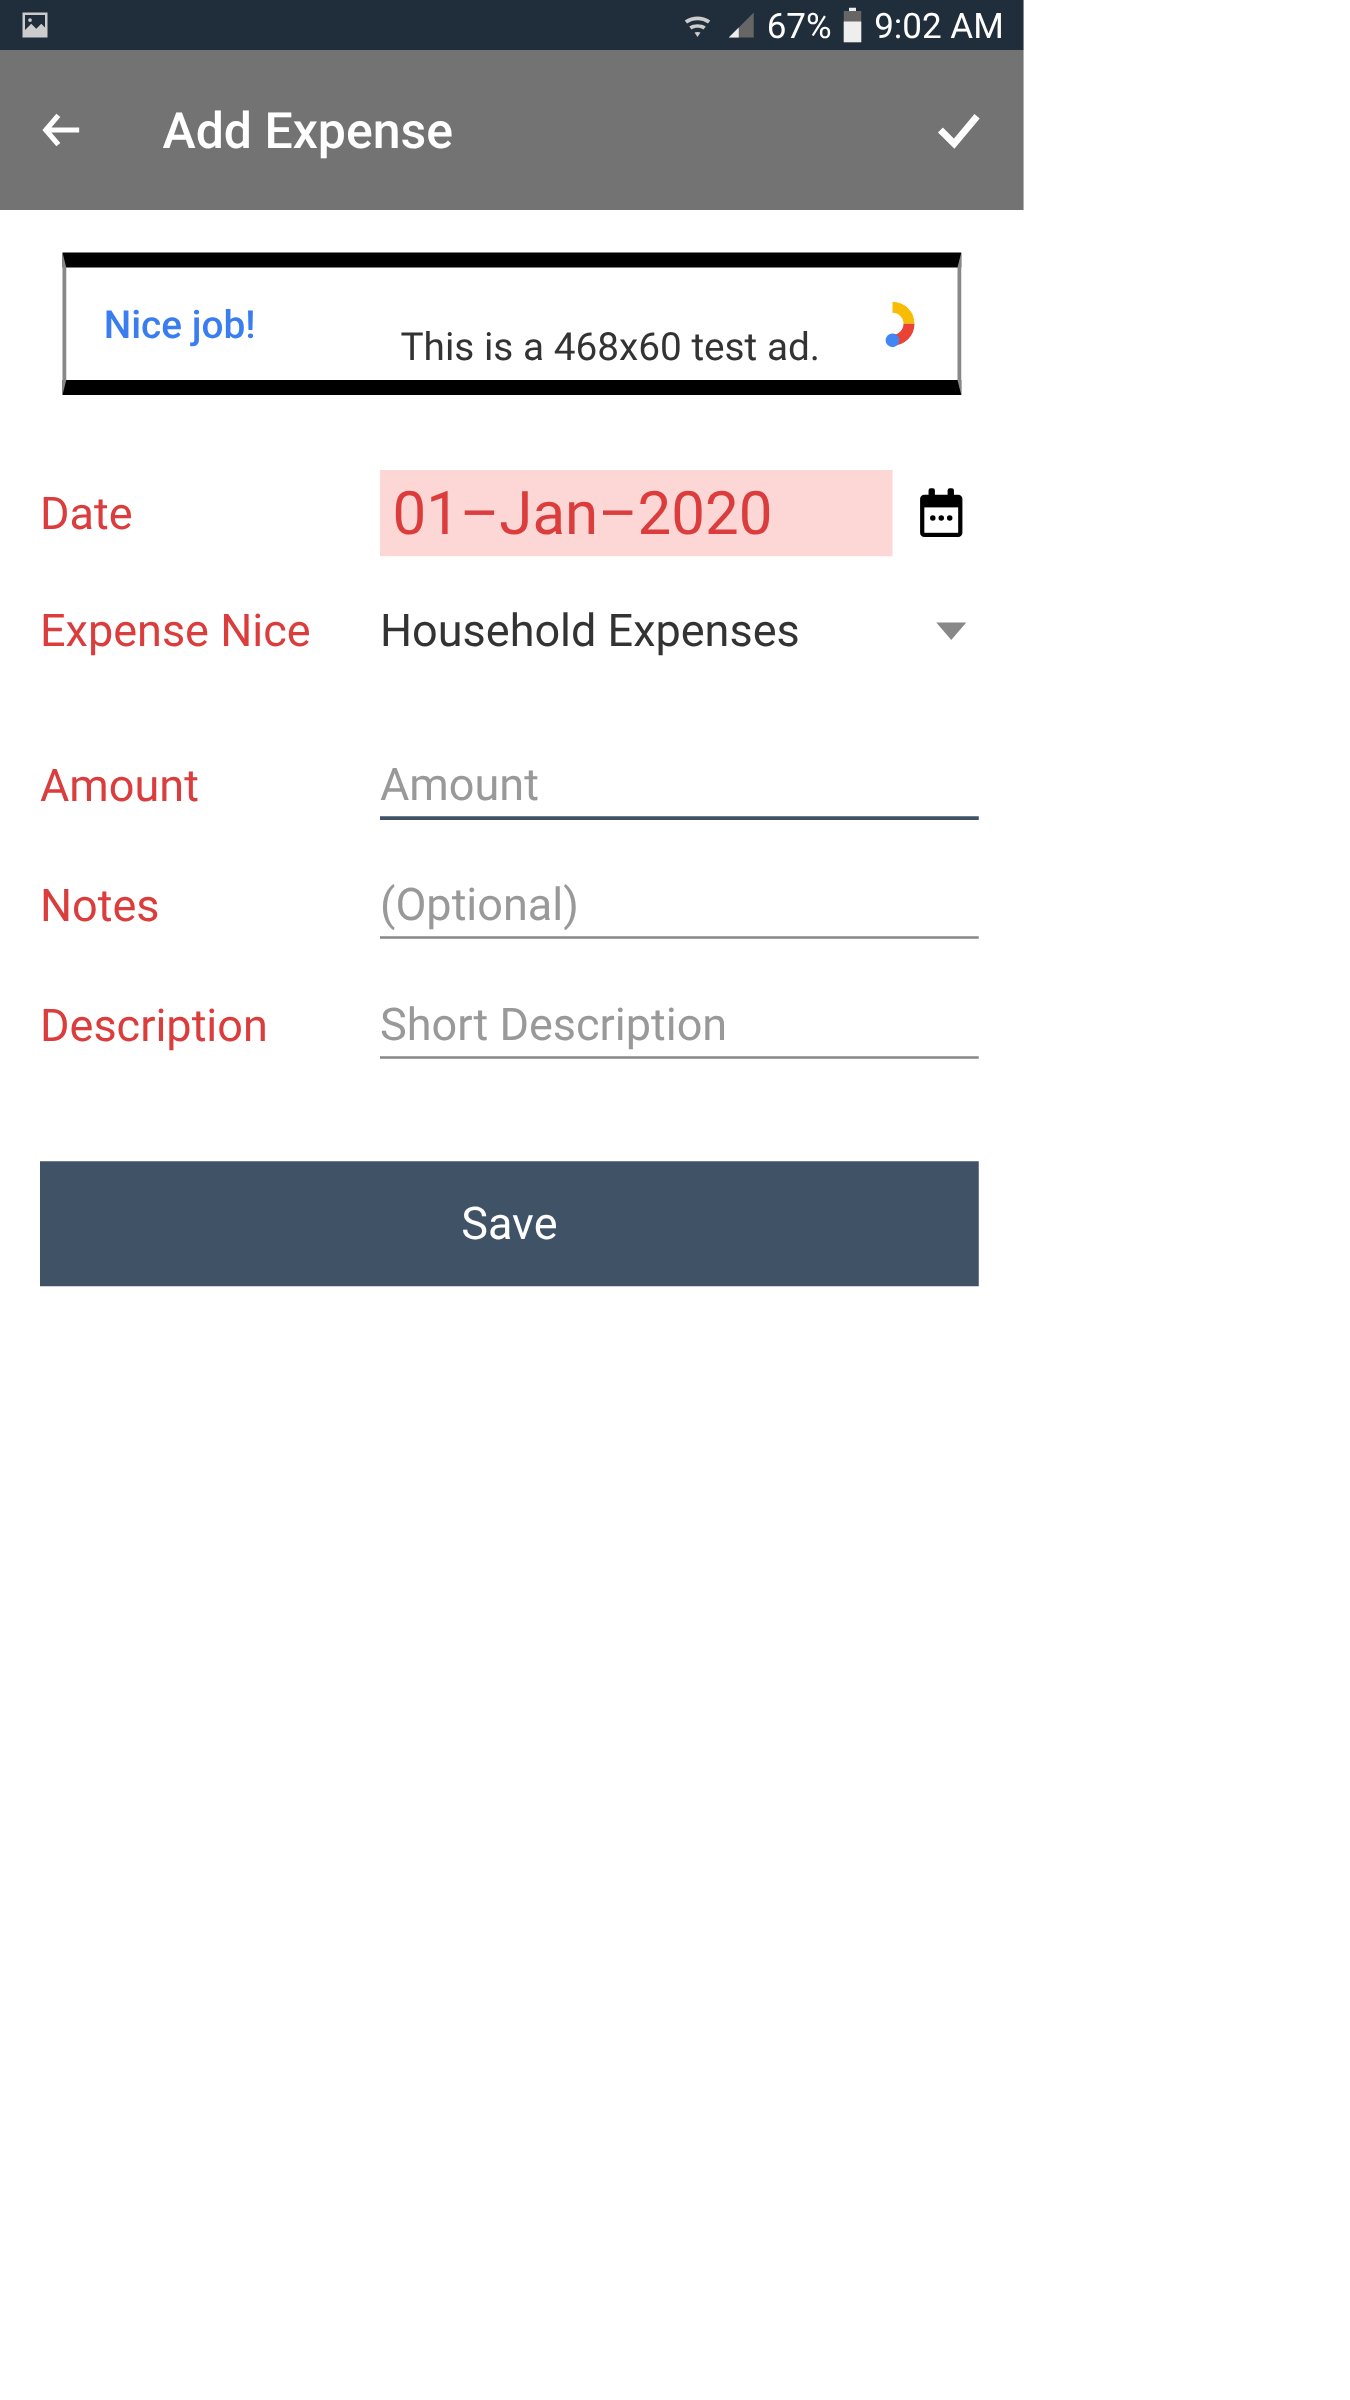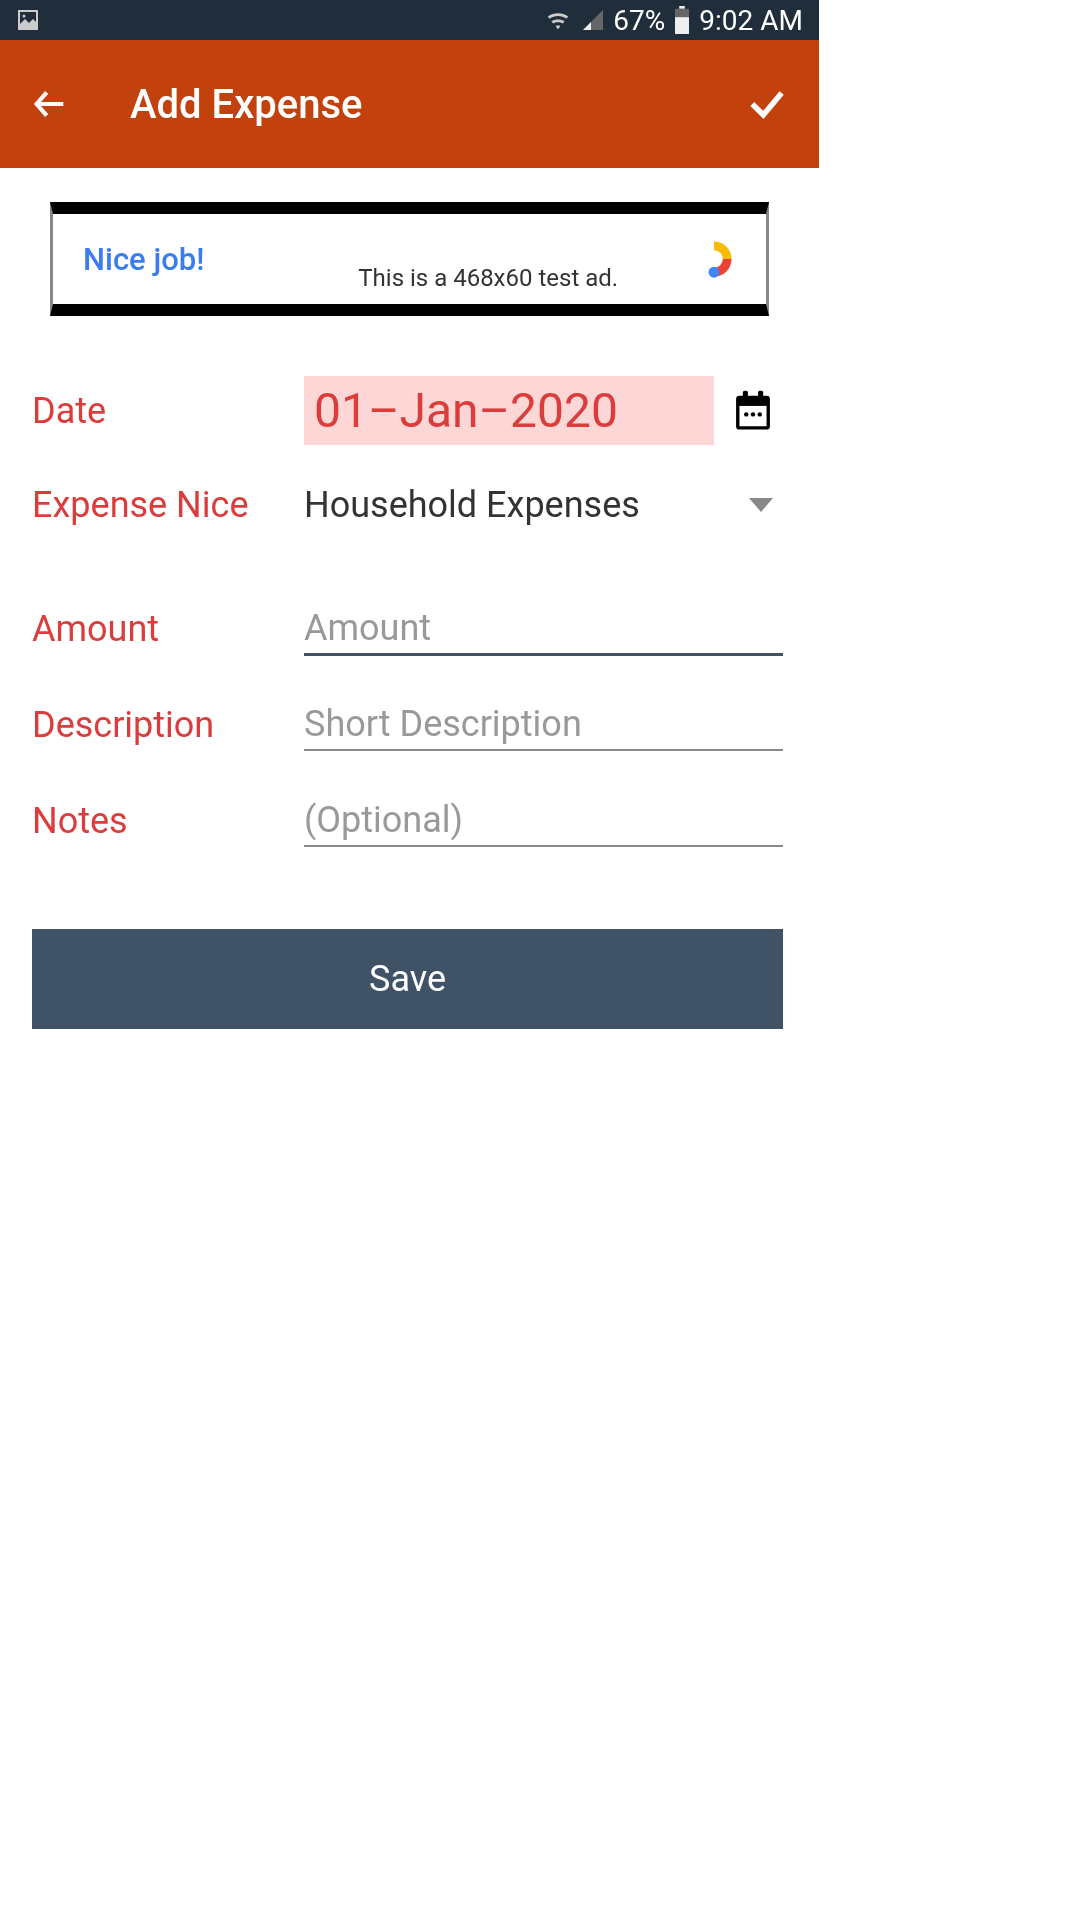--- a/index.html
+++ b/index.html
@@ -32,21 +32,21 @@
       align-items: center;
       gap: 8px;
       font-size: 28px;
       font-weight: 400;
     }
     .image-icon {
       width: 24px;
       height: 24px;
     }
     .app-bar {
-      background: #c2410c;
+      background: #737373;
       height: 128px;
       display: flex;
       align-items: center;
       padding: 0 30px;
       color: #ffffff;
     }
     .back-arrow {
       width: 40px;
       height: 40px;
       margin-right: 60px;
@@ -74,21 +74,21 @@
       text-align: center;
     }
     .ad-nice {
       color: #3a7df0;
       font-size: 31px;
       font-weight: 500;
       margin-right: 80px;
     }
     .ad-text {
       color: #333;
-      font-size: 24px;
+      font-size: 31px;
       flex: 1;
       margin-top: 37px;
     }
     .ad-logo {
       width: 44px;
       height: 44px;
     }
     .form {
       padding: 30px 36px 0 32px;
     }
@@ -233,24 +233,24 @@
     <span class="form-label">Expense Nice</span>
     <span class="expense-type-value">Household Expenses</span>
     <div class="dropdown-icon"></div>
   </div>
 
   <div class="form-row amount-row">
     <span class="form-label">Amount</span>
     <input class="text-input active" type="text" placeholder="Amount" style="">
   </div>
 
+  <div class="form-row notes-row">
+    <span class="form-label">Notes</span>
+    <input class="text-input" type="text" placeholder="(Optional)" style="">
+  </div>
+
   <div class="form-row description-row">
     <span class="form-label">Description</span>
     <input class="text-input" type="text" placeholder="Short Description" style="">
   </div>
 
-  <div class="form-row notes-row">
-    <span class="form-label">Notes</span>
-    <input class="text-input" type="text" placeholder="(Optional)" style="">
-  </div>
-
   <button class="save-button">Save</button>
 </div>
 
 </body></html>

